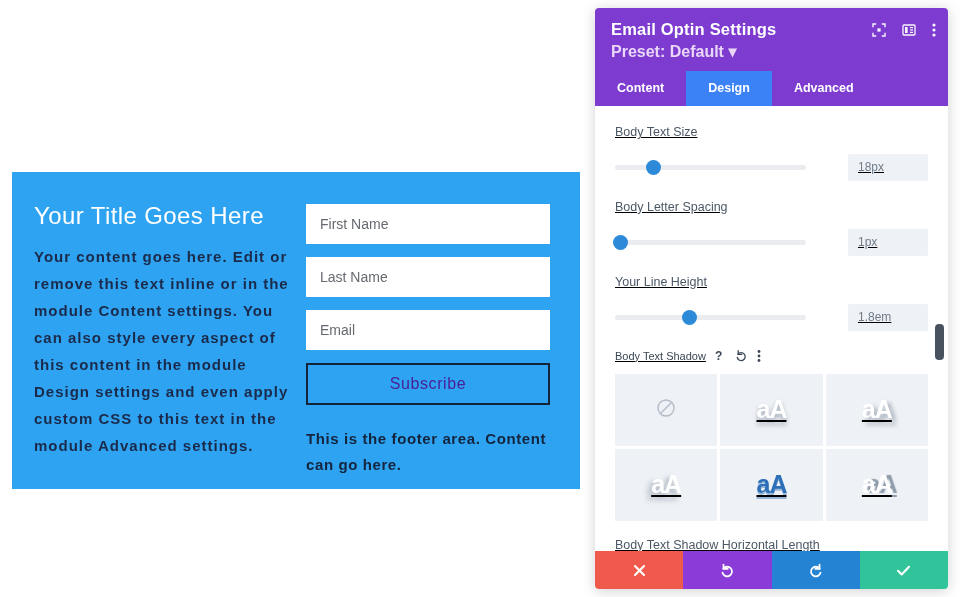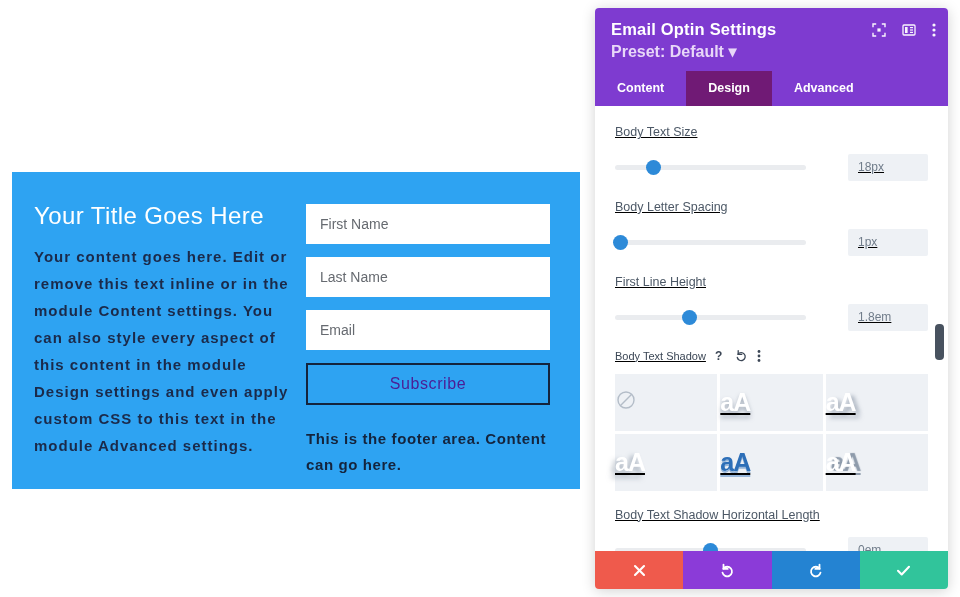--- a/index.html
+++ b/index.html
@@ -113,21 +113,21 @@
     background: #7e3bd0;
     flex: 0 0 auto;
   }
   .tab {
     padding: 10px 22px 11px 22px;
     color: #ffffff;
     font-size: 12.5px;
     font-weight: bold;
     cursor: pointer;
   }
-  .tab.active { background: #701a75; }
+  .tab.active { background: #3b82f6; }
 
   .modal-body {
     flex: 1 1 auto;
     background: #ffffff;
     padding: 18px 0 12px 0;
     position: relative;
     overflow: hidden;
     text-decoration: underline;
   }
   .ctrl { padding: 0 20px; margin-bottom: 18px; }
@@ -173,23 +173,23 @@
   .mini-icon { color: #4c5866; cursor: pointer; line-height: 0; }
 
   .preset-grid {
     padding: 0 20px;
     display: grid;
     grid-template-columns: repeat(3, 1fr);
     gap: 3px;
     margin-bottom: 16px;
   }
   .preset {
-    height: 57px;
+    height: 72px;
     background: #eef1f5;
-    display: flex; align-items: center; justify-content: flex-start;
+    display: flex; align-items: center; justify-content: center;
     cursor: pointer;
   }
   .aA {
     font-size: 25px;
     font-weight: bold;
     color: #ffffff;
     font-family: "Liberation Sans", sans-serif;
     letter-spacing: -1px;
   }
   .sh1 { text-shadow: 0 3px 4px rgba(100,115,135,0.55); }
@@ -301,21 +301,21 @@
         <div class="ctrl-label">Body Letter Spacing</div>
         <div class="slider-row">
           <div class="track">
             <div class="handle" style="left:3%"></div>
           </div>
           <input class="valbox" value="1px" style="">
         </div>
       </div>
 
       <div class="ctrl">
-        <div class="ctrl-label">First Line Height</div>
+        <div class="ctrl-label">Your Line Height</div>
         <div class="slider-row">
           <div class="track">
             <div class="handle" style="left:39%"></div>
           </div>
           <input class="valbox" value="1.8em" style="">
         </div>
       </div>
 
       <div class="shadow-head">
         <span class="shadow-head-label">Body Text Shadow</span>

